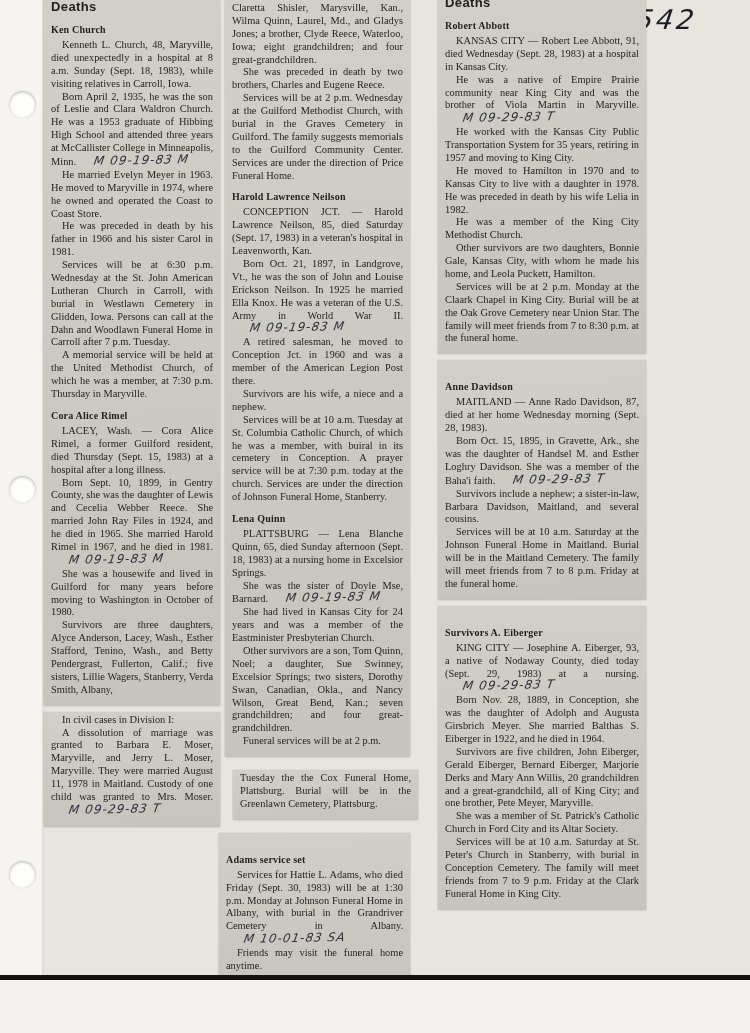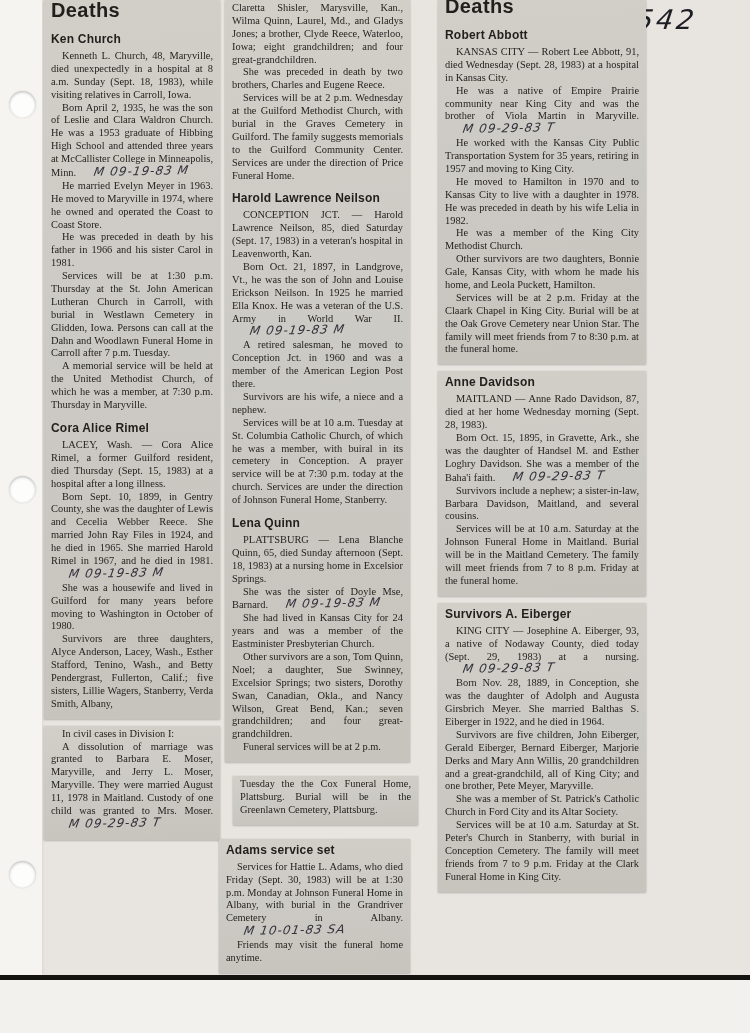--- a/index.html
+++ b/index.html
@@ -24,25 +24,25 @@
   .col-right { left:438px; width:208px; gap:7px; }
   .clip {
     background: linear-gradient(177deg, #d2cfc9 0%, var(--clip,#cccac4) 45%, #c7c4be 100%);
     color: var(--ink,#211f1c);
     padding:2px 7px 8px; overflow:hidden;
     box-shadow: 0 1px 2px rgba(0,0,0,.20), 0 0 1px rgba(0,0,0,.15);
   }
   .clip-offset { margin-left:8px; margin-right:-8px; }
   .clip-offset2 { margin-left:-6px; }
   .clip-masthead { font-family:"Liberation Sans", sans-serif; font-weight:bold;
-    font-size:20px; letter-spacing:.4px; margin:-3px 0 10px; }
+    font-size:13px; letter-spacing:.4px; margin:-3px 0 10px; }
   .masthead-cut-more { margin-top:-7px; }
-  .headline { font-family:Liberation Sans, sans-serif; font-weight:bold;
-    font-size:12px; letter-spacing:.2px; margin:9px 0 4px; }
-  .clip > .headline:first-child { margin-top:2px; }
+  .headline { font-family:Liberation Serif, serif; font-weight:bold;
+    font-size:10px; letter-spacing:.2px; margin:9px 0 4px; }
+  .clip > .headline:first-child { margin-top:19px; }
   .para { margin:0; font-size:10.4px; line-height:1.24; text-align:justify; text-indent:11px; }
   .para.no-indent { text-indent:0; }
   .hw { font-family:"DejaVu Sans", sans-serif; font-style:italic; display:inline-block;
     transform:skewX(-10deg) rotate(-1deg); transform-origin:left bottom;
     font-size:12px; letter-spacing:1px; line-height:1; color:var(--pen,#33323c); margin-left:6px; }
 </style>
 </head>
 <body>
 
 <div class="page" style="--paper: #e8e5e0; --clip: #cccac4; --ink: #211f1c; --pen: #33323c; --strip: #f5f4f0; --edge: #141310; --below: #f3f1ed;">
@@ -55,21 +55,21 @@
   <div class="page-number">8542</div>
 
   <div class="col col-left">
     <div class="clip">
         <div class="clip-masthead">Deaths</div>
         <div class="headline">Ken Church</div>
         <p class="para">Kenneth L. Church, 48, Maryville, died unexpectedly in a hospital at 8 a.m. Sunday (Sept. 18, 1983), while visiting relatives in Carroll, Iowa.</p>
         <p class="para">Born April 2, 1935, he was the son of Leslie and Clara Waldron Church. He was a 1953 graduate of Hibbing High School and attended three years at McCallister College in Minneapolis, Minn.<span class="hw">M 09-19-83 M</span></p>
         <p class="para">He married Evelyn Meyer in 1963. He moved to Maryville in 1974, where he owned and operated the Coast to Coast Store.</p>
         <p class="para">He was preceded in death by his father in 1966 and his sister Carol in 1981.</p>
-        <p class="para">Services will be at 1:30 p.m. Thursday at the St. John American Lutheran Church in Carroll, with burial in Westlawn Cemetery in Glidden, Iowa. Persons can call at the Dahn and Woodlawn Funeral Home in Carroll after 7 p.m. Tuesday.</p>
+        <p class="para">Services will be at 6:30 p.m. Wednesday at the St. John American Lutheran Church in Carroll, with burial in Westlawn Cemetery in Glidden, Iowa. Persons can call at the Dahn and Woodlawn Funeral Home in Carroll after 7 p.m. Tuesday.</p>
         <p class="para">A memorial service will be held at the United Methodist Church, of which he was a member, at 7:30 p.m. Thursday in Maryville.</p>
         <div class="headline">Cora Alice Rimel</div>
         <p class="para">LACEY, Wash. — Cora Alice Rimel, a former Guilford resident, died Thursday (Sept. 15, 1983) at a hospital after a long illness.</p>
         <p class="para">Born Sept. 10, 1899, in Gentry County, she was the daughter of Lewis and Cecelia Webber Reece. She married John Ray Files in 1924, and he died in 1965. She married Harold Rimel in 1967, and he died in 1981.<span class="hw">M 09-19-83 M</span></p>
         <p class="para">She was a housewife and lived in Guilford for many years before moving to Washington in October of 1980.</p>
         <p class="para">Survivors are three daughters, Alyce Anderson, Lacey, Wash., Esther Stafford, Tenino, Wash., and Betty Pendergrast, Fullerton, Calif.; five sisters, Lillie Wagers, Stanberry, Verda Smith, Albany,</p>
       </div>
     <div class="clip">
         <p class="para">In civil cases in Division I:</p>
         <p class="para">A dissolution of marriage was granted to Barbara E. Moser, Maryville, and Jerry L. Moser, Maryville. They were married August 11, 1978 in Maitland. Custody of one child was granted to Mrs. Moser.<span class="hw">M 09-29-83 T</span></p>
@@ -107,21 +107,21 @@
   <div class="col col-right">
     <div class="clip clip-masthead-cut">
         <div class="clip-masthead masthead-cut-more">Deaths</div>
         <div class="headline">Robert Abbott</div>
         <p class="para">KANSAS CITY — Robert Lee Abbott, 91, died Wednesday (Sept. 28, 1983) at a hospital in Kansas City.</p>
         <p class="para">He was a native of Empire Prairie community near King City and was the brother of Viola Martin in Maryville.<span class="hw">M 09-29-83 T</span></p>
         <p class="para">He worked with the Kansas City Public Transportation System for 35 years, retiring in 1957 and moving to King City.</p>
         <p class="para">He moved to Hamilton in 1970 and to Kansas City to live with a daughter in 1978. He was preceded in death by his wife Lelia in 1982.</p>
         <p class="para">He was a member of the King City Methodist Church.</p>
         <p class="para">Other survivors are two daughters, Bonnie Gale, Kansas City, with whom he made his home, and Leola Puckett, Hamilton.</p>
-        <p class="para">Services will be at 2 p.m. Friday at the Claark Chapel in King City. Burial will be at the Oak Grove Cemetery near Union Star. The family will meet friends from 7 to 8:30 p.m. at the funeral home.</p>
+        <p class="para">Services will be at 2 p.m. Monday at the Claark Chapel in King City. Burial will be at the Oak Grove Cemetery near Union Star. The family will meet friends from 7 to 8:30 p.m. at the funeral home.</p>
       </div>
     <div class="clip">
         <div class="headline">Anne Davidson</div>
         <p class="para">MAITLAND — Anne Rado Davidson, 87, died at her home Wednesday morning (Sept. 28, 1983).</p>
         <p class="para">Born Oct. 15, 1895, in Gravette, Ark., she was the daughter of Handsel M. and Esther Loghry Davidson. She was a member of the Baha'i faith.<span class="hw">M 09-29-83 T</span></p>
         <p class="para">Survivors include a nephew; a sister-in-law, Barbara Davidson, Maitland, and several cousins.</p>
         <p class="para">Services will be at 10 a.m. Saturday at the Johnson Funeral Home in Maitland. Burial will be in the Maitland Cemetery. The family will meet friends from 7 to 8 p.m. Friday at the funeral home.</p>
       </div>
     <div class="clip">
         <div class="headline">Survivors A. Eiberger</div>

